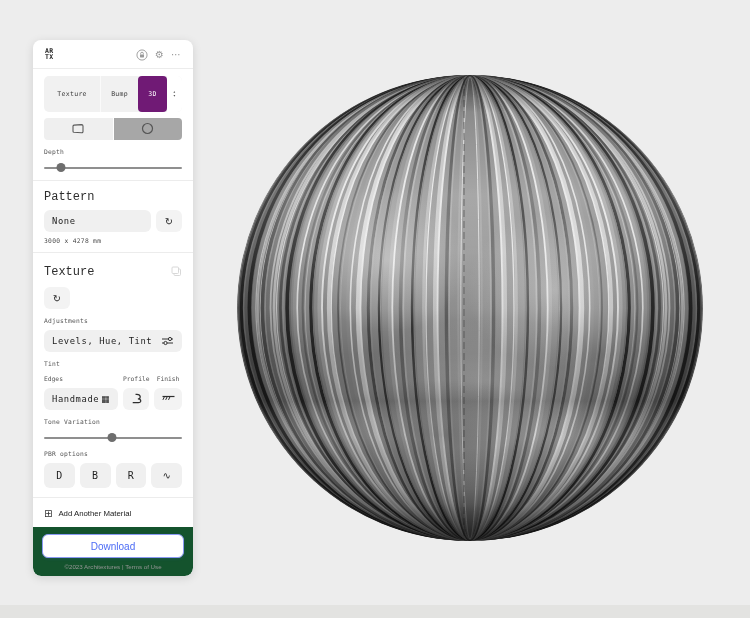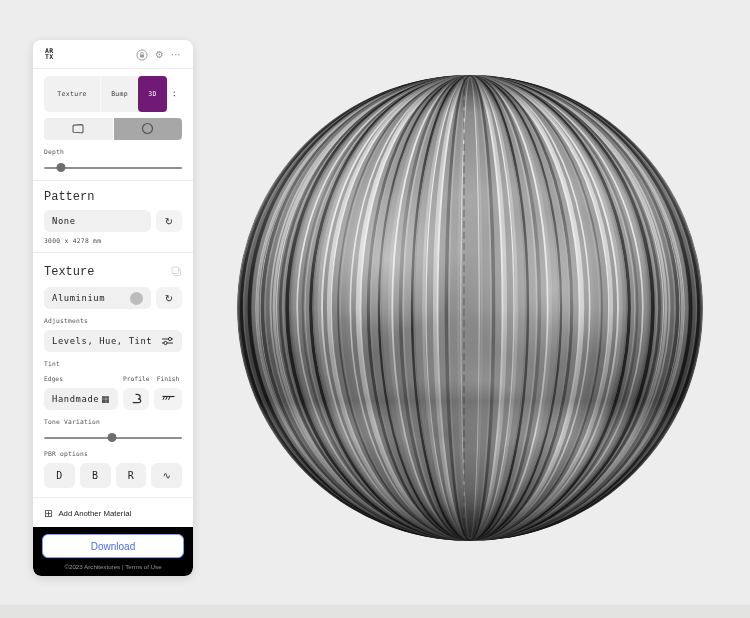--- a/index.html
+++ b/index.html
@@ -66,21 +66,21 @@
   .btn-finish{width:28px}
   .pbr-row{display:flex;gap:5px;margin:6px 11px 0}
   .pbr-btn{flex:1;height:25px;background:#f0f0f0;border-radius:6px;display:flex;align-items:center;
            justify-content:center;font-size:10px;color:#1f1f1f;cursor:pointer}
   .add-row{display:flex;align-items:center;gap:6px;margin:10px 11px 9px;
            font-family:"Liberation Sans",sans-serif;font-size:7.8px;color:#222;cursor:pointer}
   .add-glyph{font-size:10px;color:#333;font-family:"DejaVu Sans",sans-serif}
   .joints-clip{margin:6px 11px 0}
   .faint{color:#d3d3d3}
 
-  .panel-footer{position:absolute;left:0;right:0;bottom:0;background:#000000;padding:7px 9px 6px;
+  .panel-footer{position:absolute;left:0;right:0;bottom:0;background:#14532d;padding:7px 9px 6px;
                 border-radius:0 0 8px 8px}
   .download-btn{height:24px;border:1px solid #8a99f3;border-radius:6px;color:var(--accent);background:#fff;
                 display:flex;align-items:center;justify-content:center;font-family:"Liberation Sans",sans-serif;
                 font-size:10px;cursor:pointer;box-shadow:0 1px 3px rgba(80,100,240,.15)}
   .copyright{text-align:center;font-family:"Liberation Sans",sans-serif;font-size:6.2px;color:#969696;margin-top:5px}
 </style>
 </head>
 <body style="background: rgb(237, 237, 237);">
 
 <div class="stage">
@@ -272,26 +272,20 @@
       <div class="heading-row">
         <div class="heading">Texture</div>
         <span>
           <svg width="11" height="11" viewBox="0 0 11 11">
             <rect x="3" y="3" width="6.5" height="6.5" rx="1" fill="none" stroke="#d8d8d8" stroke-width="1"></rect>
             <rect x="1" y="1" width="6.5" height="6.5" rx="1" fill="#fff" stroke="#d8d8d8" stroke-width="1"></rect>
           </svg>
         </span>
       </div>
       <div class="row">
-        <div class="field">
-          <span>Aluminium</span>
-          <span class="right">
-              <span class="swatch" style="background: rgb(188, 188, 188);"></span>
-            </span>
-        </div>
         <div class="icon-btn">
           <span>↻</span>
         </div>
       </div>
 
       <div class="small-label">Adjustments</div>
       <div class="row">
         <div class="field">
           <span>Levels, Hue, Tint</span>
           <span class="right">

